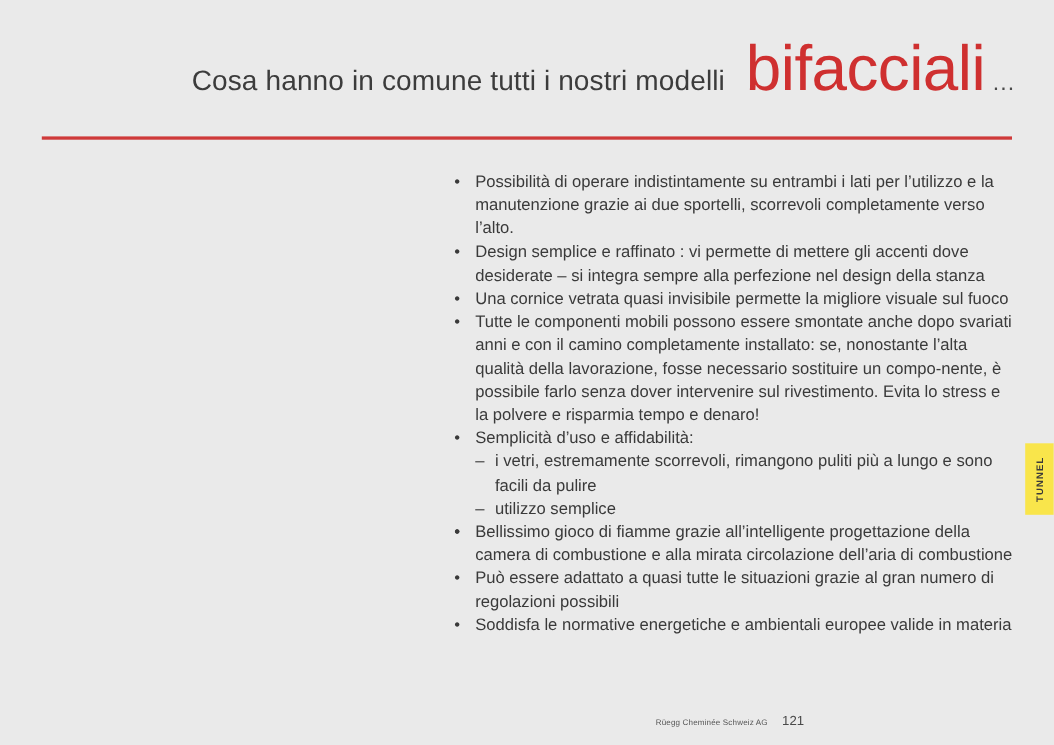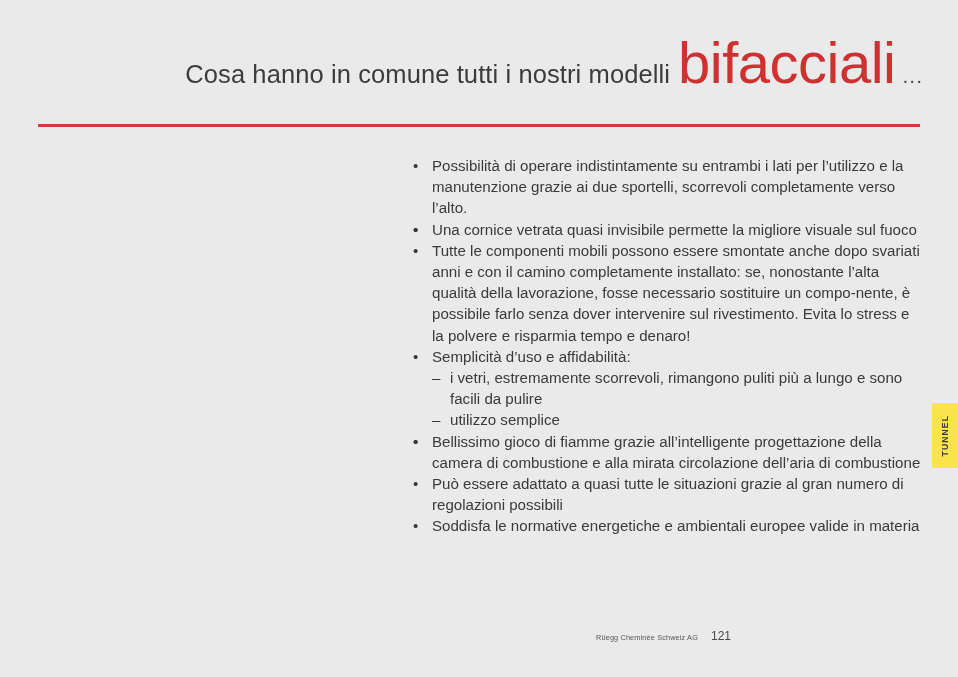--- a/index.html
+++ b/index.html
@@ -39,21 +39,21 @@
     font-weight: 400;
     color: #3c3c3c;
     letter-spacing: 0.1px;
     line-height: 1;
   }
   .header-highlight {
     font-size: 58px;
     font-weight: 400;
     color: #cf3030;
     line-height: 1;
-    margin-left: 8px;
+    margin-left: 19px;
     letter-spacing: -0.5px;
   }
   .header-ellipsis {
     font-size: 21px;
     font-weight: 400;
     color: #4a4a4a;
     line-height: 1;
     margin-left: 7px;
     letter-spacing: 1px;
   }
@@ -134,21 +134,21 @@
     font-size: 8.6px;
     letter-spacing: 1.1px;
     font-weight: 700;
     color: #3a3a3a;
   }
 
   
   .footer {
     position: absolute;
     right: 38px;
-    top: 629px;
+    top: 648px;
     display: flex;
     align-items: baseline;
     gap: 13px;
     white-space: nowrap;
   }
   .footer-credit {
     font-size: 7.3px;
     color: #555555;
     letter-spacing: 0.15px;
   }
@@ -166,21 +166,21 @@
     <span class="header-lead">Cosa hanno in comune tutti i nostri modelli</span>
     <span class="header-highlight">bifacciali</span>
     <span class="header-ellipsis">...</span>
   </div>
 
   <div class="rule"></div>
 
   <div class="content">
     <ul class="bullets">
         <li><span class="dot">•</span><span>Possibilità di operare indistintamente su entrambi i lati per l’utilizzo e la manutenzione grazie ai due sportelli, scorrevoli completamente verso l’alto.</span></li>
-        <li><span class="dot">•</span></li>
+        <li><span class="dot">•</span><span>Design semplice e raffinato : vi permette di mettere gli accenti dove desiderate – si integra sempre alla perfezione nel design della stanza</span></li>
         <li><span class="dot">•</span><span>Una cornice vetrata quasi invisibile permette la migliore visuale sul fuoco</span></li>
         <li><span class="dot">•</span><span>Tutte le componenti mobili possono essere smontate anche dopo svariati anni e con il camino completamente installato: se, nonostante l’alta qualità della lavorazione, fosse necessario sostituire un compo-nente, è possibile farlo senza dover intervenire sul rivestimento. Evita lo stress e la polvere e risparmia tempo e denaro!</span></li>
         <li><span class="dot">•</span><span>Semplicità d’uso e affidabilità:</span><ul class="sub">
             <li><span class="dash">–</span><span>i vetri, estremamente scorrevoli, rimangono puliti più a lungo e sono facili da pulire</span></li>
             <li><span class="dash">–</span><span>utilizzo semplice</span></li>
           </ul></li>
         <li><span class="dot">•</span></li>
         <li><span class="dot">•</span><span>Bellissimo gioco di fiamme grazie all’intelligente progettazione della camera di combustione e alla mirata circolazione dell’aria di combustione</span></li>
         <li><span class="dot">•</span><span>Può essere adattato a quasi tutte le situazioni grazie al gran numero di regolazioni possibili</span></li>
         <li><span class="dot">•</span><span>Soddisfa le normative energetiche e ambientali europee valide in materia</span></li>

